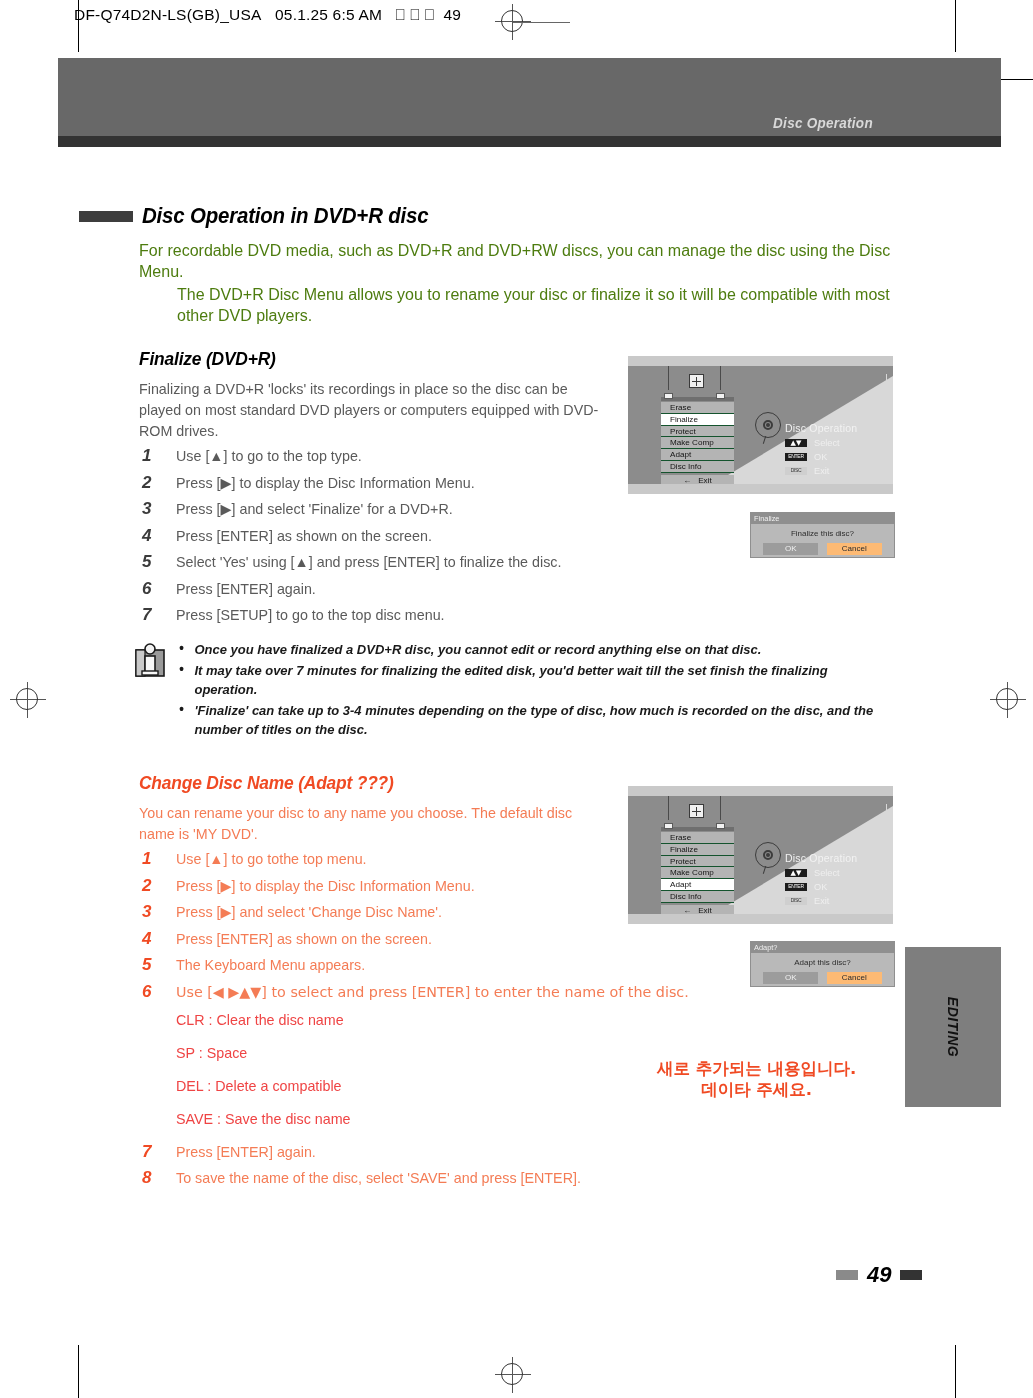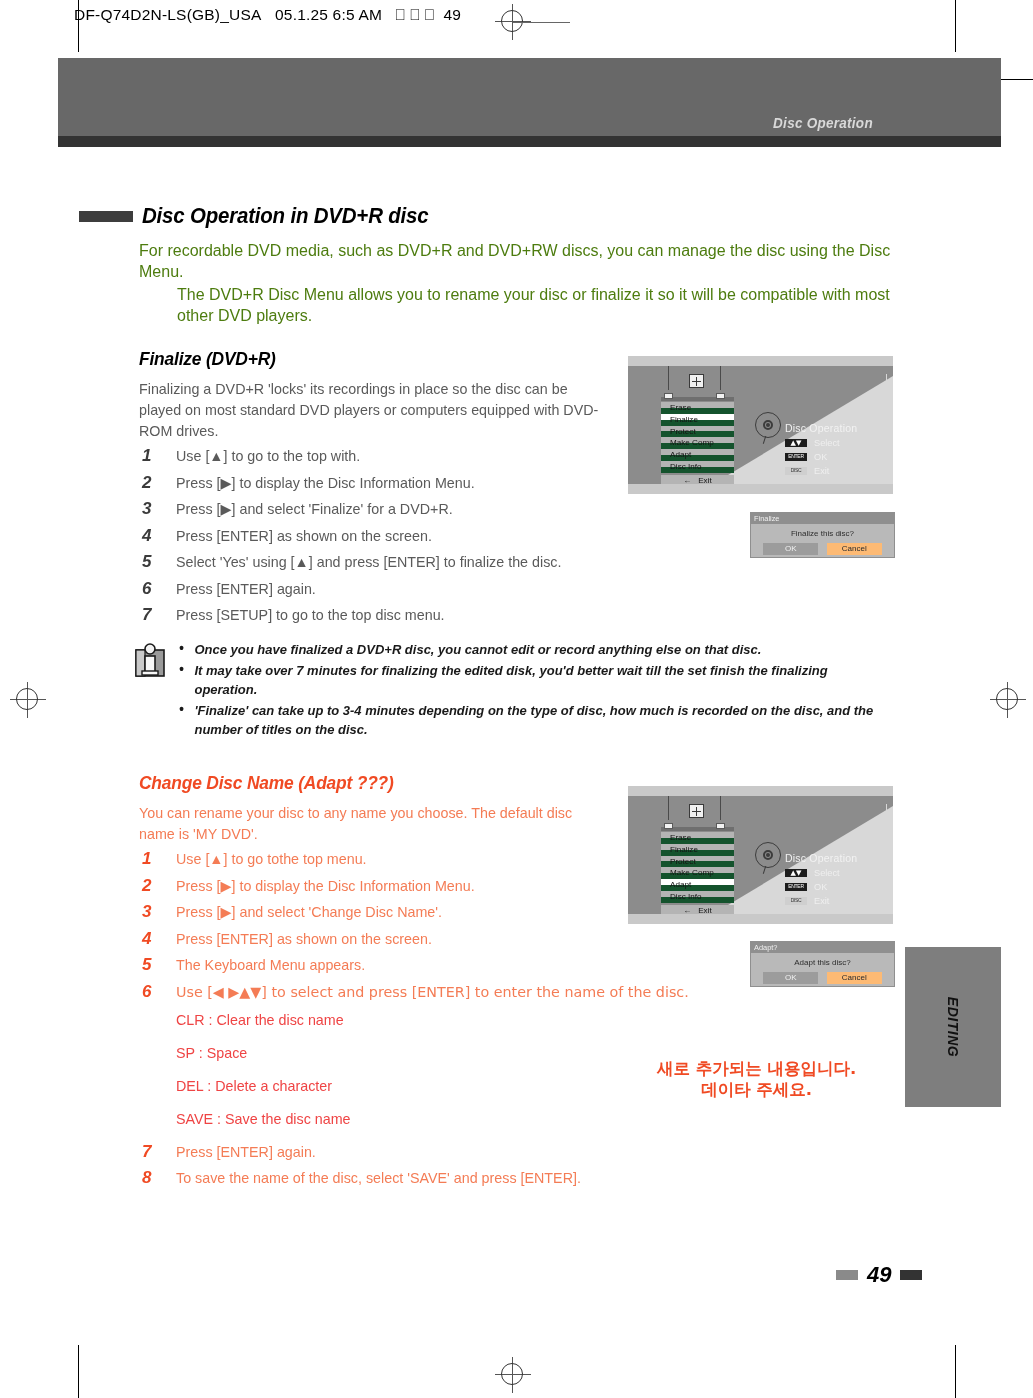--- a/index.html
+++ b/index.html
@@ -285,21 +285,21 @@
     position: absolute;
     left: 33px; top: 36px;
     width: 73px;
   }
   .osd .menu .mi {
     height: 11.8px;
     line-height: 11.8px;
     font-size: 8.1px;
     color: #141414;
     background: #b4b4b4;
-    border-bottom: 6px solid #14532d;
+    border-bottom: 1px solid #14532d;
     padding-left: 9px;
     box-sizing: border-box;
     white-space: nowrap;
   }
   .osd .menu .mi.sel {
     background: #ffffff;
   }
   .osd .menu .mi.exit {
     background: #b4b4b4;
     text-align: center;
@@ -544,21 +544,21 @@
 
     <div class="intro">
       <span class="l1">For recordable DVD media, such as DVD+R and DVD+RW discs, you can manage the disc using the Disc Menu.</span>
       <span class="l2">The DVD+R Disc Menu allows you to rename your disc or finalize it so it will be compatible with most other DVD players.</span>
     </div>
 
     <h3 class="sec dark">Finalize (DVD+R)</h3>
     <div class="lead">Finalizing a DVD+R 'locks' its recordings in place so the disc can be played on most standard DVD players or computers equipped with DVD-ROM drives.</div>
 
     <ol class="steps">
-      <li><span class="num">1</span><span>Use [▲] to go to the top with.</span></li>
+      <li><span class="num">1</span><span>Use [▲] to go to the top type.</span></li>
       <li><span class="num">2</span><span>Press [▶] to display the Disc Information Menu.</span></li>
       <li><span class="num">3</span><span>Press [▶] and select 'Finalize' for a DVD+R.</span></li>
       <li><span class="num">4</span><span>Press [ENTER] as shown on the screen.</span></li>
       <li><span class="num">5</span><span>Select 'Yes' using [▲] and press [ENTER] to finalize the disc.</span></li>
       <li><span class="num">6</span><span>Press [ENTER] again.</span></li>
       <li><span class="num">7</span><span>Press [SETUP] to go to the top disc menu.</span></li>
     </ol>
   </div>
 
   <div class="note">
@@ -586,21 +586,21 @@
       <li><span class="num">1</span><span>Use [▲] to go tothe top menu.</span></li>
       <li><span class="num">2</span><span>Press [▶] to display the Disc Information Menu.</span></li>
       <li><span class="num">3</span><span>Press [▶] and select 'Change Disc Name'.</span></li>
       <li><span class="num">4</span><span>Press [ENTER] as shown on the screen.</span></li>
       <li><span class="num">5</span><span>The Keyboard Menu appears.</span></li>
       <li><span class="num">6</span><span class="arrowglyph">Use [◀ ▶▲▼] to select and press [ENTER] to enter the name of the disc.</span></li>
     </ol>
 
     <div class="sub-line">CLR : Clear the disc name</div>
     <div class="sub-line">SP : Space</div>
-    <div class="sub-line">DEL : Delete a character</div>
+    <div class="sub-line">DEL : Delete a compatible</div>
     <div class="sub-line">SAVE : Save the disc name</div>
 
     <ol class="steps accent">
       <li><span class="num">7</span><span>Press [ENTER] again.</span></li>
       <li><span class="num">8</span><span>To save the name of the disc, select 'SAVE' and press [ENTER].</span></li>
     </ol>
   </div>
 
   <div class="osd" style="left:628px;top:356px;">
     <div class="screen">

